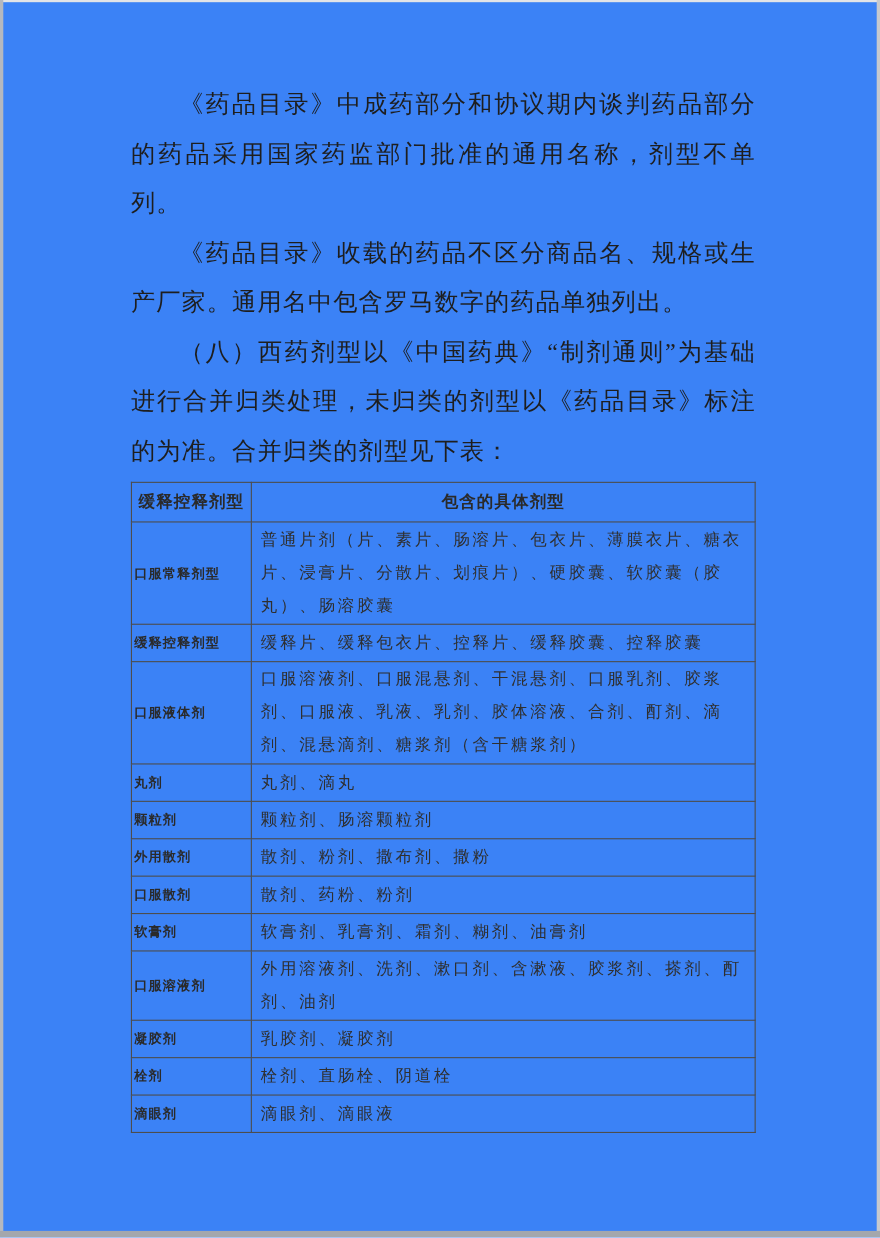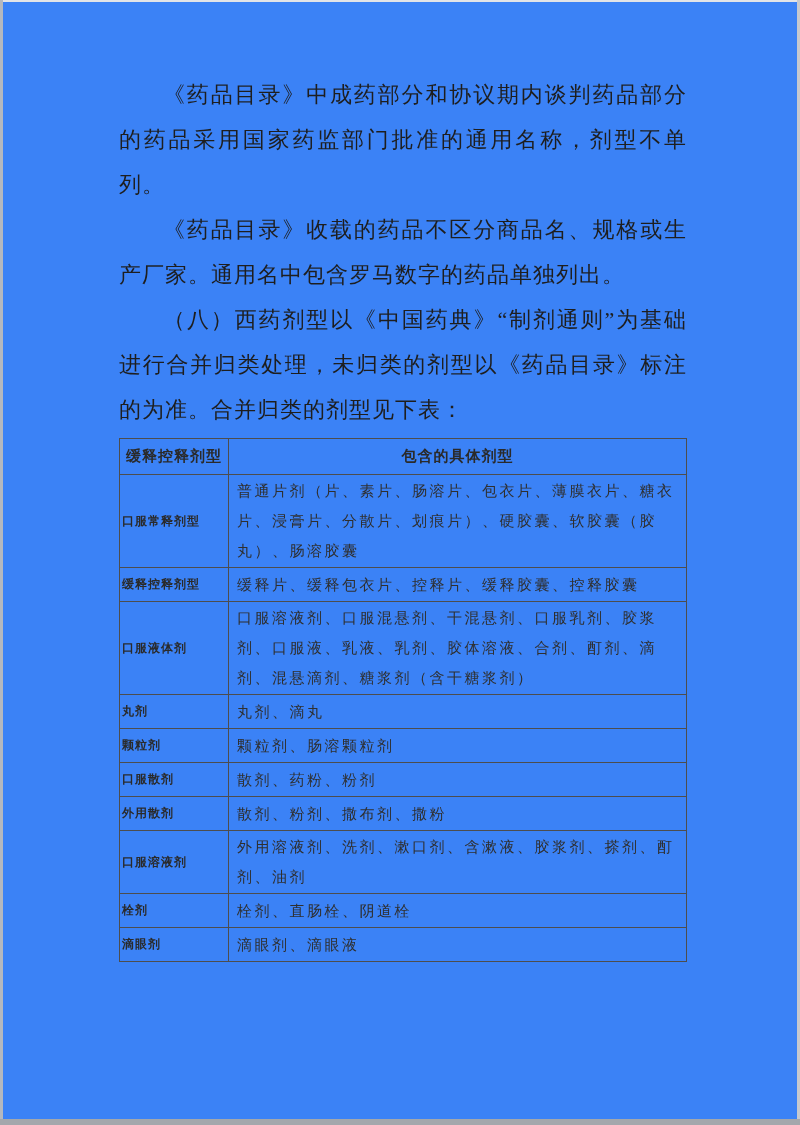--- a/index.html
+++ b/index.html
@@ -113,30 +113,38 @@
           </tr>
           <tr>
             <td class="col-cat">丸剂</td>
             <td class="col-items">丸剂、滴丸</td>
           </tr>
           <tr>
             <td class="col-cat">颗粒剂</td>
             <td class="col-items">颗粒剂、肠溶颗粒剂</td>
           </tr>
           <tr>
+            <td class="col-cat">外用散剂</td>
+            <td class="col-items">散剂、粉剂、撒布剂、撒粉</td>
+          </tr>
+          <tr>
             <td class="col-cat">口服散剂</td>
             <td class="col-items">散剂、药粉、粉剂</td>
           </tr>
           <tr>
-            <td class="col-cat">外用散剂</td>
-            <td class="col-items">散剂、粉剂、撒布剂、撒粉</td>
+            <td class="col-cat">软膏剂</td>
+            <td class="col-items">软膏剂、乳膏剂、霜剂、糊剂、油膏剂</td>
           </tr>
           <tr>
             <td class="col-cat">口服溶液剂</td>
             <td class="col-items">外用溶液剂、洗剂、漱口剂、含漱液、胶浆剂、搽剂、酊剂、油剂</td>
+          </tr>
+          <tr>
+            <td class="col-cat">凝胶剂</td>
+            <td class="col-items">乳胶剂、凝胶剂</td>
           </tr>
           <tr>
             <td class="col-cat">栓剂</td>
             <td class="col-items">栓剂、直肠栓、阴道栓</td>
           </tr>
           <tr>
             <td class="col-cat">滴眼剂</td>
             <td class="col-items">滴眼剂、滴眼液</td>
           </tr>
         </tbody>

